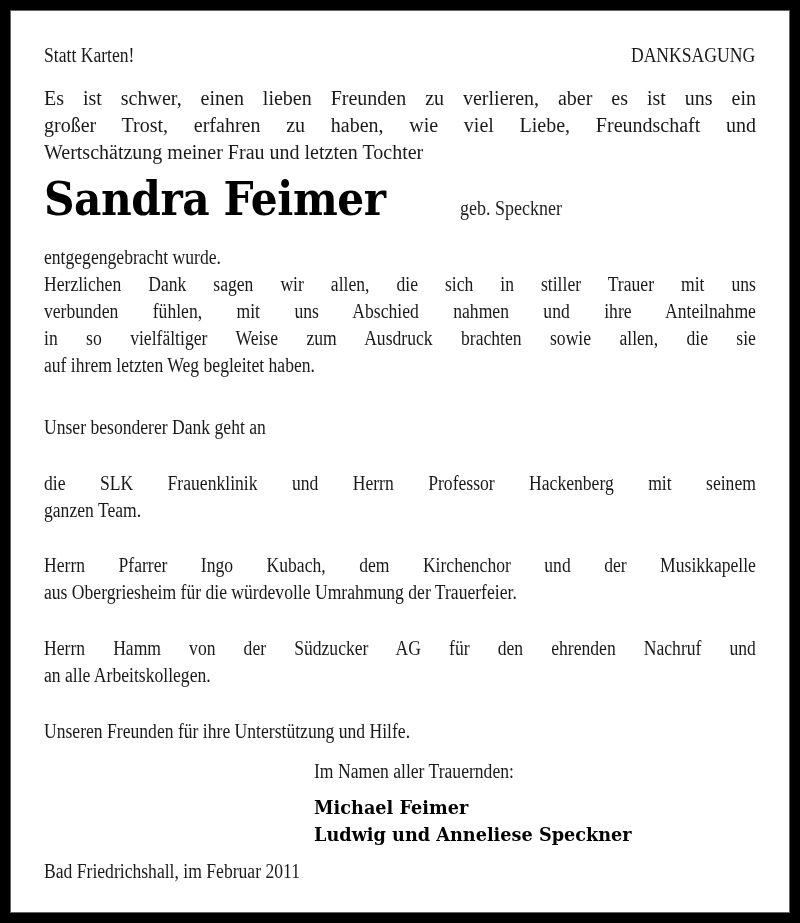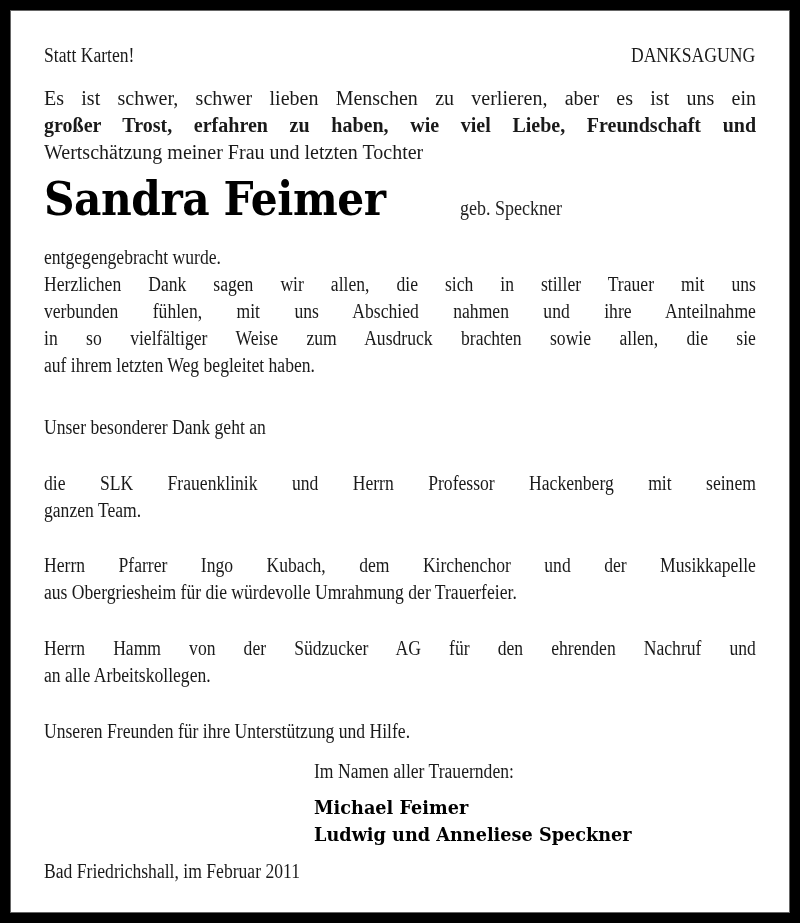--- a/index.html
+++ b/index.html
@@ -29,22 +29,22 @@
   </style>
 </head>
 <body>
 
 <div class="frame"></div>
 
 <div class="txt cond" style="left:44px;top:42px;">Statt Karten!</div>
 <div class="txt cond" style="right:45px;top:42px;transform-origin:right top;">DANKSAGUNG</div>
 
 <div class="txt" style="left:44px;top:85px;width:712px;">
-  <span class="line" style="text-align:justify;text-align-last:justify;">Es ist schwer, schwer lieben Menschen zu verlieren, aber es ist uns ein</span>
-  <span class="line" style="text-align:justify;text-align-last:justify;font-weight:bold;">großer Trost, erfahren zu haben, wie viel Liebe, Freundschaft und</span>
+  <span class="line" style="text-align:justify;text-align-last:justify;">Es ist schwer, einen lieben Freunden zu verlieren, aber es ist uns ein</span>
+  <span class="line" style="text-align:justify;text-align-last:justify;">großer Trost, erfahren zu haben, wie viel Liebe, Freundschaft und</span>
   <span class="line">Wertschätzung meiner Frau und letzten Tochter</span>
 </div>
 
 <div class="name">Sandra Feimer</div>
 <div class="geb">geb. Speckner</div>
 
 <div class="txt cond" style="left:44px;top:244px;width:809px;">
   <span class="line">entgegengebracht wurde.</span>
   <span class="line" style="text-align:justify;text-align-last:justify;">Herzlichen Dank sagen wir allen, die sich in stiller Trauer mit uns</span>
   <span class="line" style="text-align:justify;text-align-last:justify;">verbunden fühlen, mit uns Abschied nahmen und ihre Anteilnahme</span>

